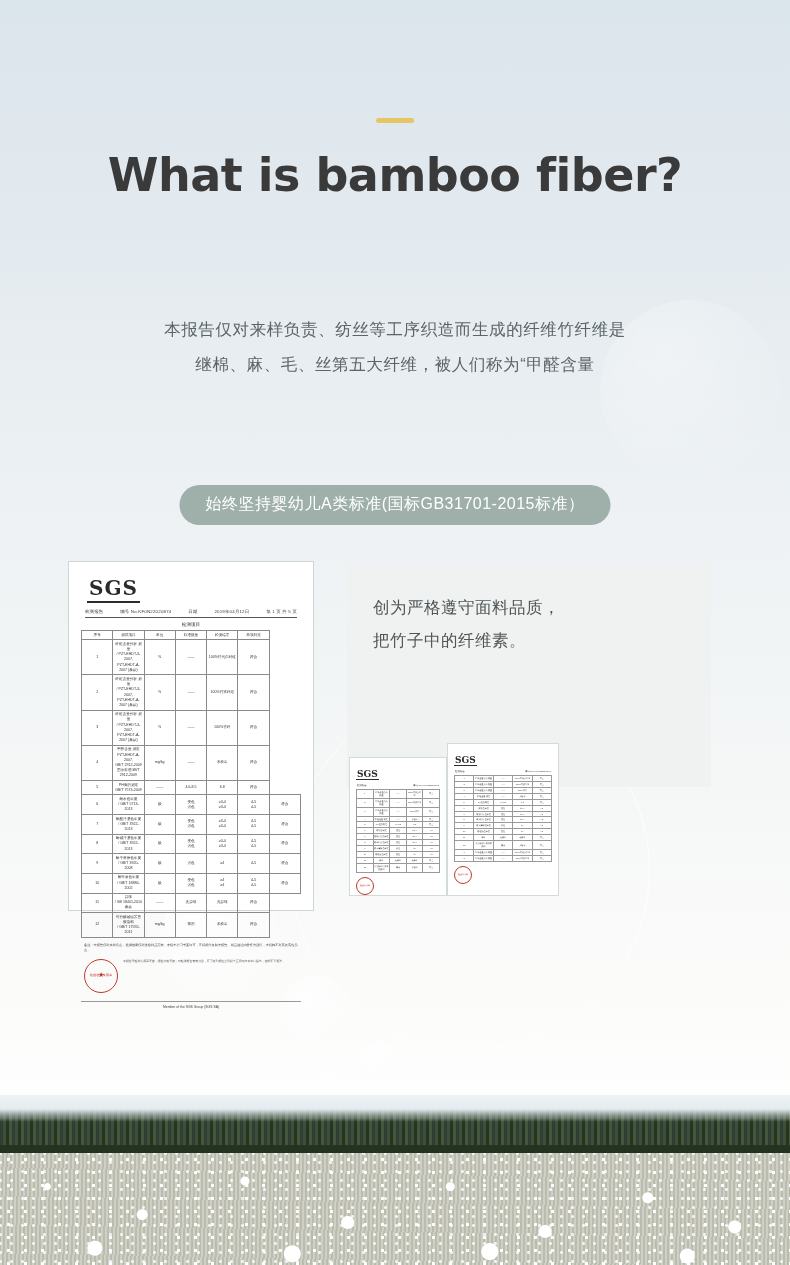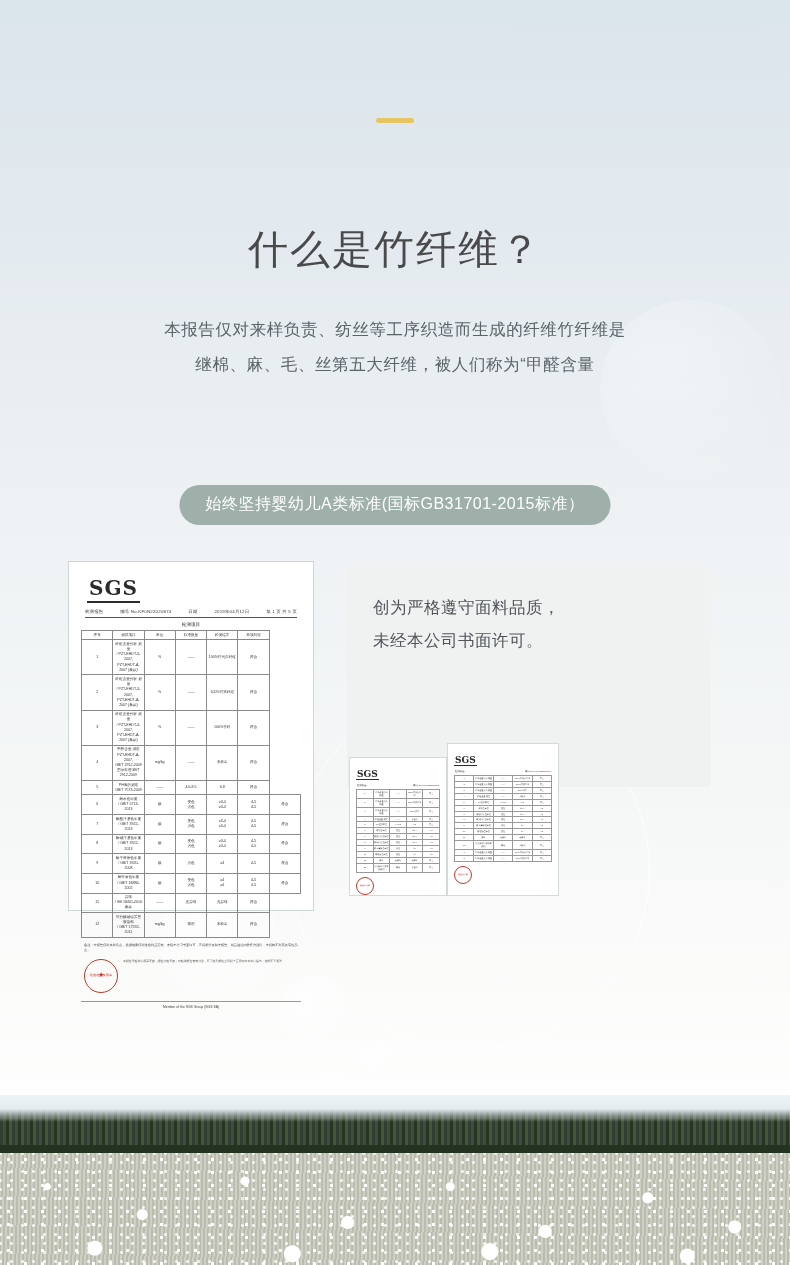--- a/index.html
+++ b/index.html
@@ -313,21 +313,21 @@
 
   <div class="blob b5"></div>
   <div class="blob arc"></div>
   <div class="blob b1"></div>
   <div class="blob b2"></div>
   <div class="blob b3"></div>
   <div class="blob b4"></div>
 
   <div class="top-dash"></div>
 
-  <h2 class="title-cn">什么是竹纤维？</h2>
+  <h1 class="title-en">What is bamboo fiber?</h1>
 
   <div class="intro">
     <div>本报告仅对来样负责、纺丝等工序织造而生成的纤维竹纤维是</div>
     <div>继棉、麻、毛、丝第五大纤维，被人们称为“甲醛含量</div>
   </div>
 
   <div class="pill">始终坚持婴幼儿A类标准(国标GB31701-2015标准）</div>
 
   <div class="cert-main">
     <div class="sgs">SGS</div>
@@ -495,21 +495,21 @@
       </div>
       <div class="bottom-note">本报告无检测专用章无效，报告涂改无效；对检测报告若有异议，应于收到报告之日起十五日内向本中心提出，逾期不予受理。</div>
     </div>
 
     <div class="pagefoot">Member of the SGS Group (SGS SA)</div>
   </div>
 
   <div class="right-panel">
     <div class="lines">
       <div>创为严格遵守面料品质，</div>
-      <div>未经本公司书面许可。</div>
+      <div>把竹子中的纤维素。</div>
     </div>
   </div>
 
   <div class="cert-small cert-s1">
     <div class="sgs-s">SGS</div>
     <div class="mini-hdr">
       <span>检测报告</span>
       <span>编号 No.KF0N22020875</span>
     </div>
     <table class="grid-s">

